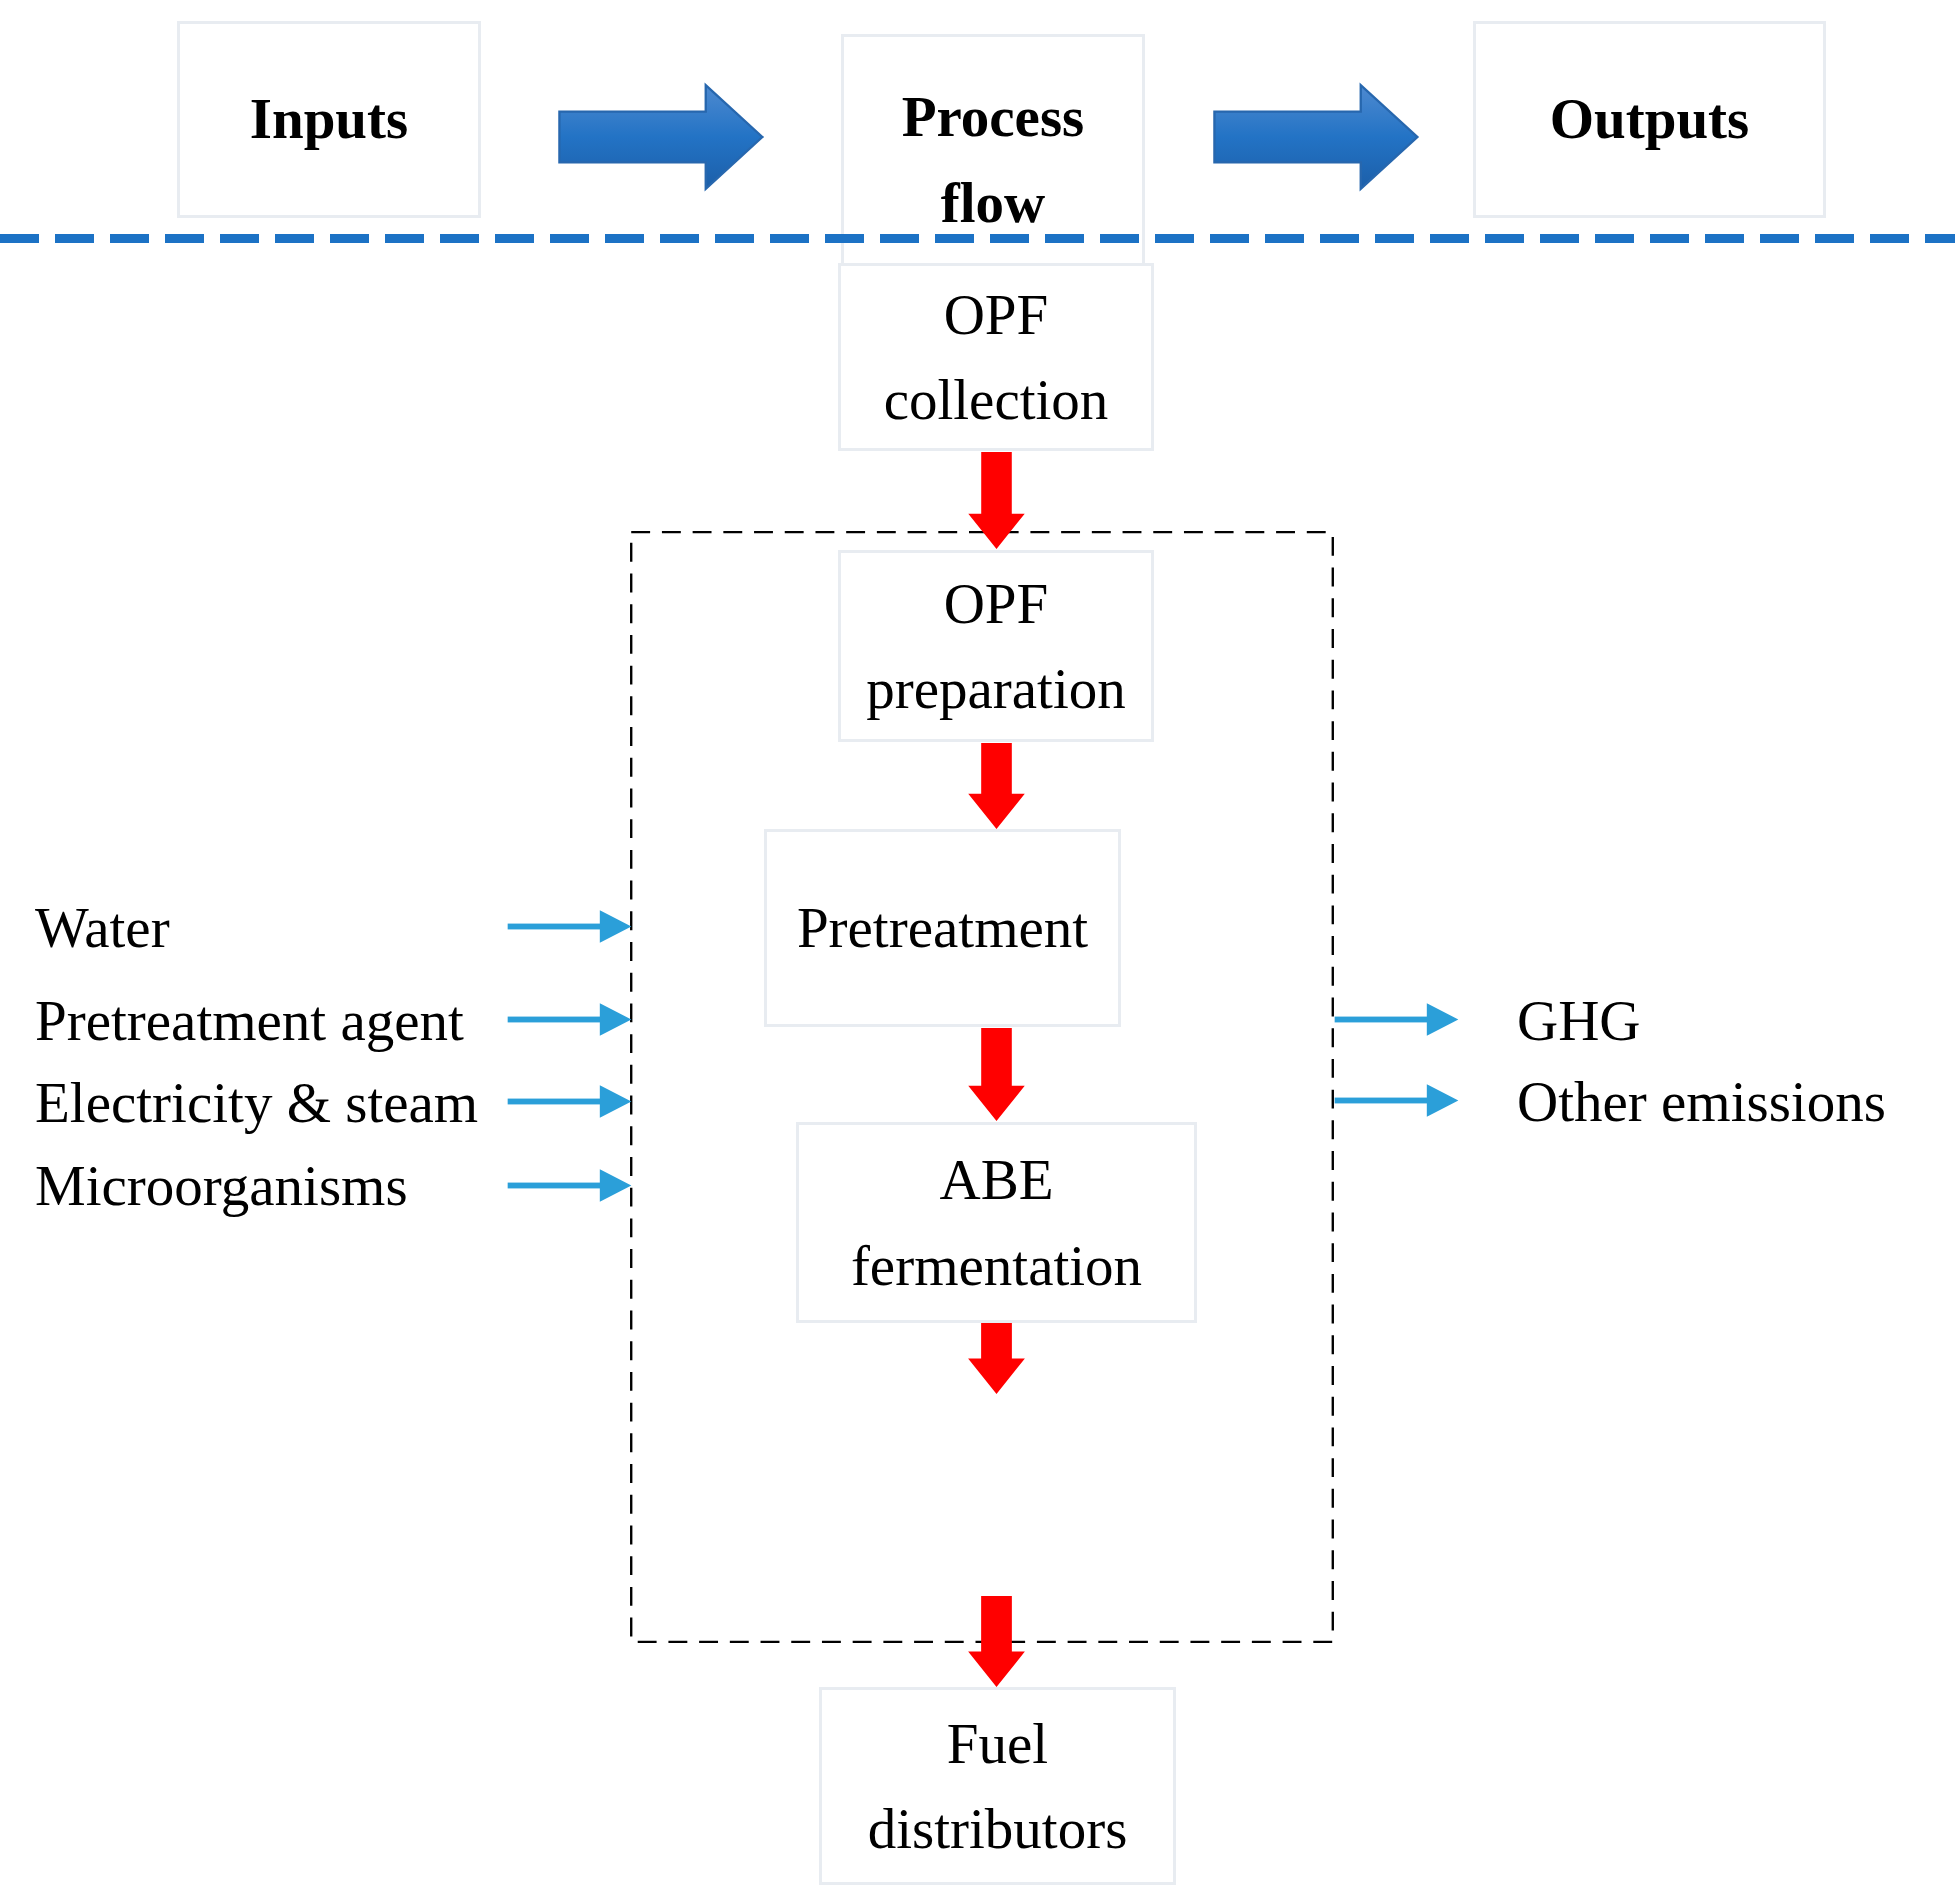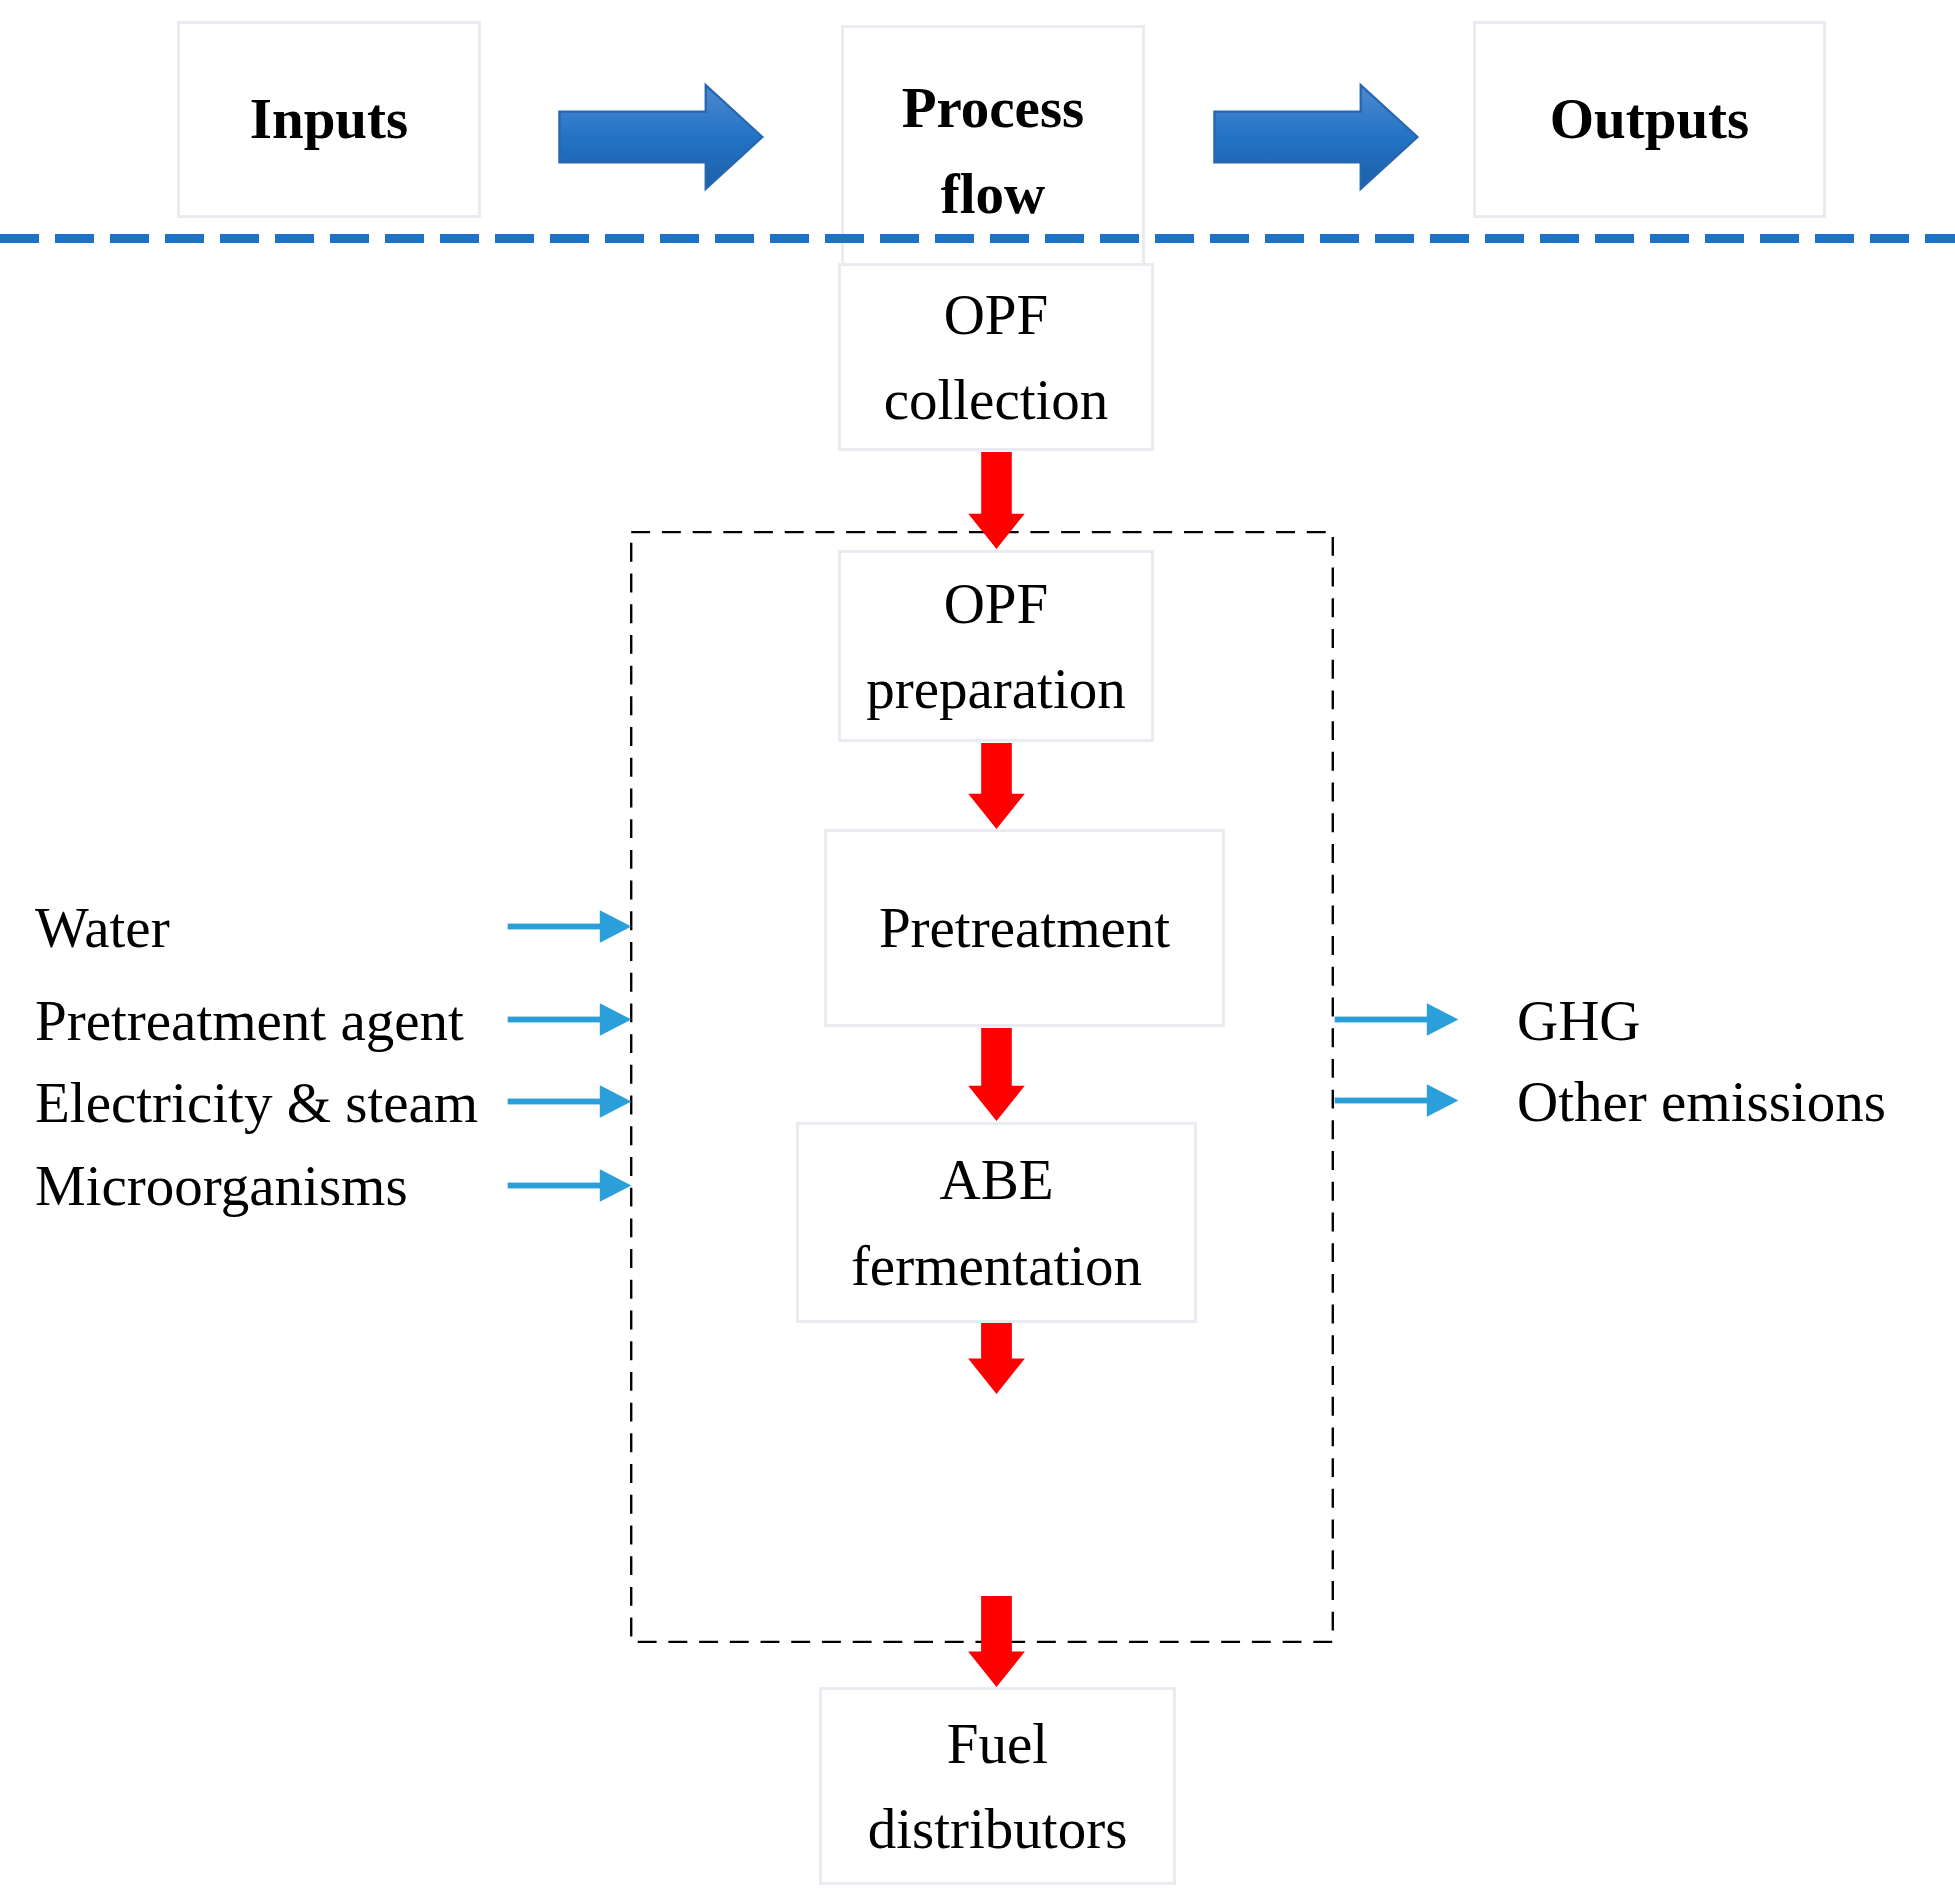--- a/index.html
+++ b/index.html
@@ -27,21 +27,21 @@
     <defs>
       <linearGradient id="blueGrad" x1="0" y1="0" x2="0" y2="1">
         <stop offset="0" stop-color="#4e8ad0"></stop>
         <stop offset="0.5" stop-color="#2373c5"></stop>
         <stop offset="1" stop-color="#1c5fa9"></stop>
       </linearGradient>
     </defs>
     <polygon points="2,57 250,57 250,12 346,100 250,188 250,143 2,143" fill="url(#blueGrad)" stroke="#2767ae" stroke-width="4"></polygon>
   </svg>
 
-  <div class="box" style="left:841px;top:25px;width:304px;height:251px">
+  <div class="box" style="left:841px;top:34px;width:304px;height:251px">
     <span class="plabel bold">Process
 flow</span>
   </div>
 
   <svg class="abs" style="left:1213px;top:78px" width="207" height="118" viewBox="0 0 350 200">
     <polygon points="2,57 250,57 250,12 346,100 250,188 250,143 2,143" fill="url(#blueGrad)" stroke="#2767ae" stroke-width="4"></polygon>
   </svg>
 
   <div class="box" style="left:1473px;top:20.7px;width:353px;height:197px">
     <span class="plabel bold">Outputs</span>
@@ -56,21 +56,21 @@
   <div class="box" style="left:838px;top:263px;width:316px;height:188px">
     <span class="plabel">OPF
 collection</span>
   </div>
 
   <div class="box" style="left:838px;top:550px;width:316px;height:192px">
     <span class="plabel">OPF
 preparation</span>
   </div>
 
-  <div class="box" style="left:824px;top:829px;width:401px;height:198px">
+  <div class="box" style="left:764px;top:829px;width:357px;height:198px">
     <span class="plabel">Pretreatment</span>
   </div>
 
   <div class="box" style="left:796px;top:1122px;width:401px;height:201px">
     <span class="plabel">ABE
 fermentation</span>
   </div>
 
 
   <div class="box" style="left:819px;top:1687px;width:357px;height:198px">

